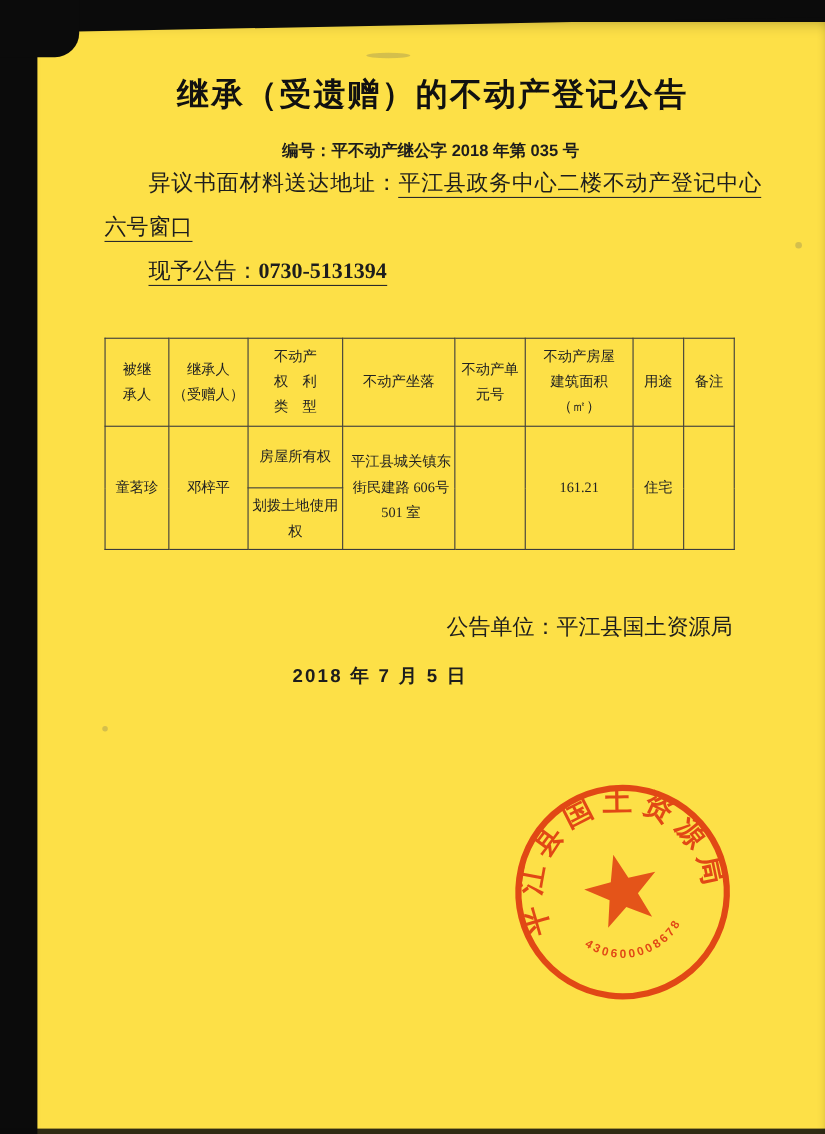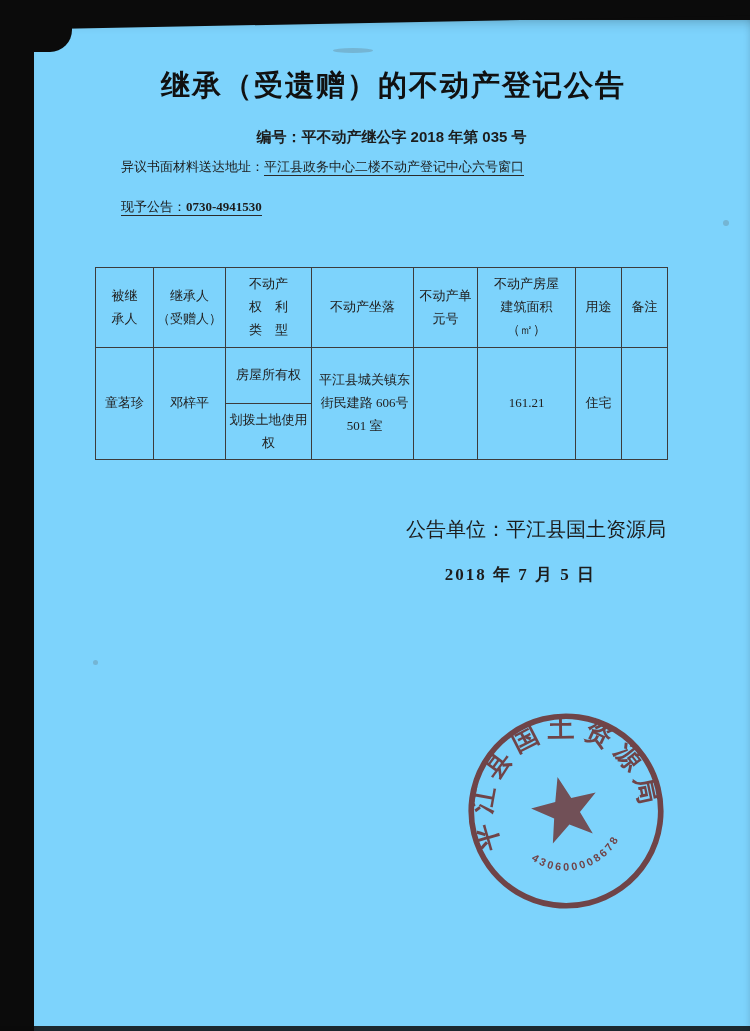--- a/index.html
+++ b/index.html
@@ -8,21 +8,21 @@
     position:relative;
     overflow:hidden;
     background:#0b0b0b;
     font-family:"Liberation Serif","DejaVu Serif",serif;
     color:#1d1d1d;
   }
   
   .page {
     position:absolute;
     left:33px; top:20px; right:0; bottom:0;
-    background:#7dd3fc;
+    background:#fde047;
     box-shadow: inset 0 10px 14px -10px rgba(0,0,0,.30), inset -6px 0 10px -8px rgba(0,0,0,.18);
   }
   
   .edge-top {
     position:absolute; left:0; top:0; width:770px; height:30px;
     background:#0b0b0b; transform:rotate(-1.1deg); transform-origin:left top; z-index:5;
   }
   .edge-left {
     position:absolute; left:0; top:0; width:34px; height:1031px;
     background:#0b0b0b; z-index:5;
@@ -60,21 +60,21 @@
     padding-right:4px;
   }
   .body-par {
     margin-top:42px;
     font-size:17.5px;
     line-height:40px;
     text-align:justify;
     text-indent:2em;
   }
   .addr-par, .contact-par {
-    font-size:13px;
+    font-size:20px;
     line-height:40px;
     text-indent:2em;
     text-align:justify;
   }
   .uline { border-bottom:1.5px solid #2a2a2a; padding-bottom:1px; }
   .contact-par .num { font-weight:bold; font-family:"Liberation Serif","DejaVu Serif",serif; }
 
   table.reg-table {
     margin-top:40px;
     border-collapse:collapse;
@@ -98,24 +98,24 @@
   .footer-issuer {
     margin-top:56px;
     text-align:right;
     padding-right:26px;
     font-size:20px;
     font-family:"Liberation Sans","DejaVu Sans",sans-serif;
     font-weight:normal;
   }
   .footer-date {
     margin-top:20px;
-    text-align:right;
+    text-align:center;
     padding-right:96px;
     font-size:17px;
-    font-family:Liberation Serif, serif;
+    font-family:Liberation Sans, sans-serif;
     font-weight:bold;
     letter-spacing:2px;
   }
 
   .seal {
     position:absolute;
     left:430px; top:688px;
     width:206px; height:206px;
     transform:rotate(-14deg);
     mix-blend-mode:multiply;
@@ -140,21 +140,21 @@
 
   <div class="content">
 
     <h1 class="doc-title">继承（受遗赠）的不动产登记公告</h1>
 
     <div class="doc-number">编号：平不动产继公字 2018 年第 035 号</div>
 
 
     <p class="addr-par"><span>异议书面材料送达地址：</span><span class="uline">平江县政务中心二楼不动产登记中心六号窗口</span></p>
 
-    <p class="contact-par"><span class="uline"><span>现予公告：</span><span class="num">0730-4941530</span></span></p>
+    <p class="contact-par"><span class="uline"><span>现予公告：</span><span class="num">0730-5131394</span></span></p>
 
     <table class="reg-table">
       <colgroup>
         <col style="width:58px">
           <col style="width:72px">
           <col style="width:86px">
           <col style="width:102px">
         <col style="width:64px">
           <col style="width:98px">
           <col style="width:46px">

